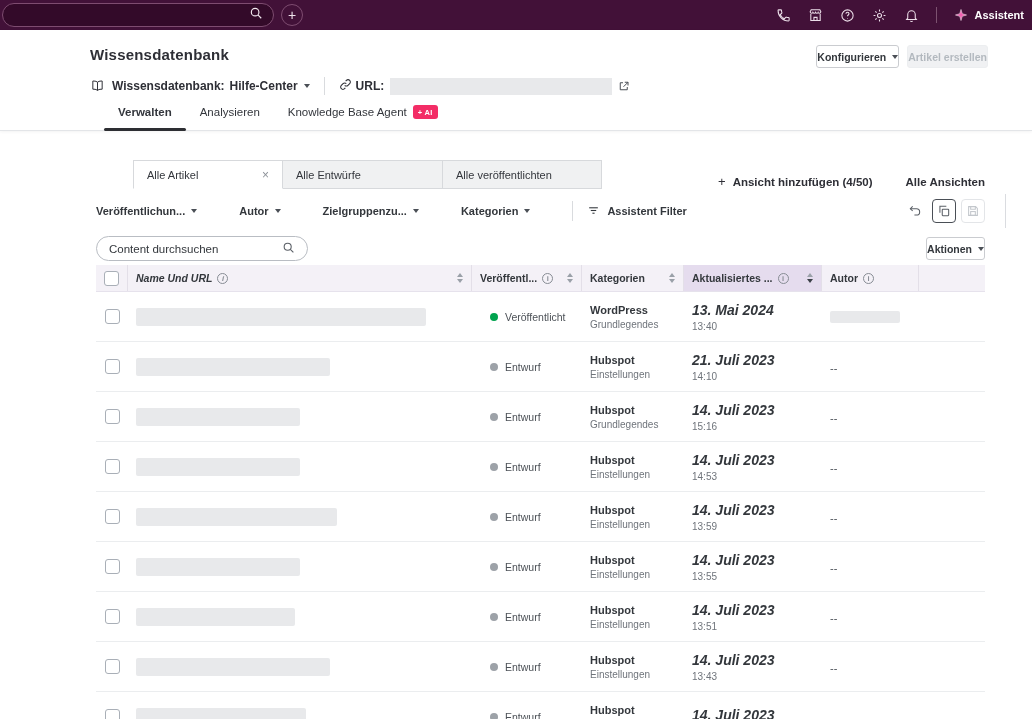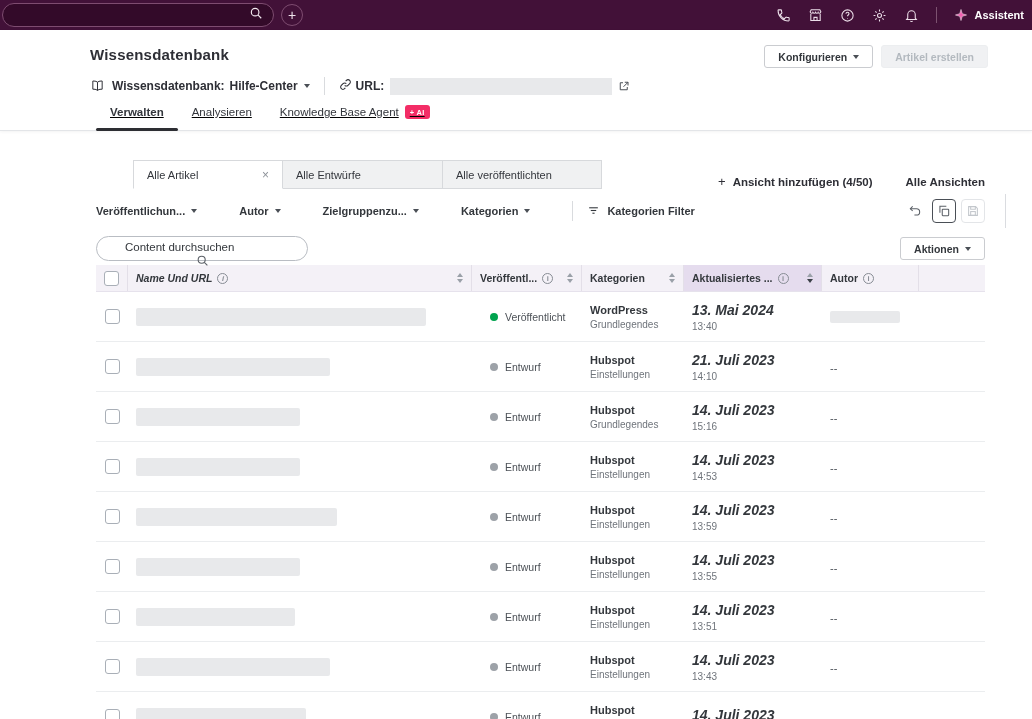--- a/index.html
+++ b/index.html
@@ -26,23 +26,23 @@
   .kb-row .book { margin-right:7px; display:flex; }
   .kb-selector { display:flex; align-items:center; font-weight:700; cursor:pointer; }
   .kb-selector .val { margin-left:5px; }
   .kb-divider { width:1px; height:18px; background:#d9dbde; margin:0 14px; }
   .url-group { display:flex; align-items:center; }
   .url-label { font-weight:700; margin-left:4px; }
   .url-redact { width:222px; height:17px; background:#e8e9eb; margin-left:6px; }
   .ext-icon { margin-left:6px; display:flex; }
   .header-actions { position:absolute; top:15px; right:44px; display:flex; gap:8px; }
   .btn { font-family:inherit; font-size:10.5px; font-weight:700; color:#33373c; background:#fff;
-    border:1px solid #caccd0; border-radius:3px; height:23px; padding:0 13px; display:flex; align-items:center; cursor:pointer; }
+    border:1px solid #caccd0; border-radius:3px; height:23px; padding:0 0; display:flex; align-items:center; cursor:pointer; }
   .btn.disabled { background:#f0f1f3; color:#b3b9bf; border-color:#eceef0; cursor:default; }
-  .nav-tabs { position:absolute; left:96px; bottom:-1px; display:flex;text-decoration:underline; }
+  .nav-tabs { position:absolute; left:104px; bottom:-1px; display:flex; }
   .nav-tab { position:relative; padding:0 14px 12px; font-size:11.5px; color:#33363c; cursor:pointer; display:flex; align-items:center; gap:6px; }
   .nav-tab.active { font-weight:700; }
   .nav-tab.active::after { content:""; position:absolute; left:0; right:0; bottom:0; height:3px; background:#2d2e33; border-radius:2px; }
   .ai-badge { background:#f32d66; color:#fff; font-size:7.5px; font-weight:700; padding:2.5px 5px; border-radius:3px; letter-spacing:.3px; }
 
   
   .content { padding:29px 47px 0 96px; }
 
   .view-tabs { display:flex; align-items:flex-end; height:29px; }
   .vtab { height:29px; display:flex; align-items:center; justify-content:space-between; padding:0 13px;
@@ -64,21 +64,21 @@
   .adv-filter svg { stroke:#33373c; }
   .filter-icons { margin-left:auto; display:flex; align-items:center; gap:5px; }
   .icon-btn { width:24px; height:24px; border-radius:4px; display:flex; align-items:center; justify-content:center; cursor:pointer; background:#fff; border:1px solid transparent; }
   .icon-btn svg { stroke:#5a5f66; }
   .icon-btn.framed { border-color:#4a4f56; }
   .icon-btn.light { border-color:#e3e5e8; }
   .icon-btn.disabled svg { stroke:#c3c7cc; }
   .panel-divider { position:absolute; right:-21px; top:-2px; width:1px; height:34px; background:#dadce0; }
 
   .search-row { display:flex; align-items:center; margin-top:10px; }
-  .search-pill { display:flex; align-items:center; width:212px; height:25px; border:1px solid #b9bdc3; border-radius:13px; padding:4px 12px; background:#fff;flex-direction:column; }
+  .search-pill { display:flex; align-items:center; width:212px; height:25px; border:1px solid #b9bdc3; border-radius:13px; padding:4px 12px; background:#fff; }
   .search-pill input { border:0; outline:0; flex:1; font-family:inherit; font-size:11.5px; color:#33373c; background:transparent; }
   .search-pill input::placeholder { color:#33373c; opacity:1; }
   .search-pill svg { stroke:#5a5f66; }
   .actions-btn { margin-left:auto; height:23px; }
 
   
   .table { margin-top:4px; }
   .thead { display:flex; background:#f4f1f7; height:27px; border-bottom:1px solid #e6e2ec; }
   .th { display:flex; align-items:center; font-size:10.5px; font-weight:700; color:#33373c; border-right:1px solid #e3dfe8; padding:0 8px; }
   .th:last-child { border-right:0; }
@@ -268,21 +268,21 @@
       </span>
       <span class="f-divider"></span>
       <span class="adv-filter">
         <span>
           <svg width="13" height="13" viewBox="0 0 24 24" fill="none" stroke-width="2">
               <line x1="4" y1="7" x2="20" y2="7"></line>
               <line x1="7" y1="12" x2="17" y2="12"></line>
               <line x1="10" y1="17" x2="14" y2="17"></line>
             </svg>
         </span>
-        <span>Kategorien Filter</span>
+        <span>Assistent Filter</span>
       </span>
       <div class="filter-icons">
         <span class="icon-btn">
           <svg width="14" height="14" viewBox="0 0 24 24" fill="none" stroke-width="1.8">
               <path d="M8 4L4 8l4 4"></path>
               <path d="M4 8h10.5a5.5 5.5 0 110 11H11"></path>
             </svg>
         </span>
         <span class="icon-btn framed">
           <svg width="14" height="14" viewBox="0 0 24 24" fill="none" stroke-width="1.8">

